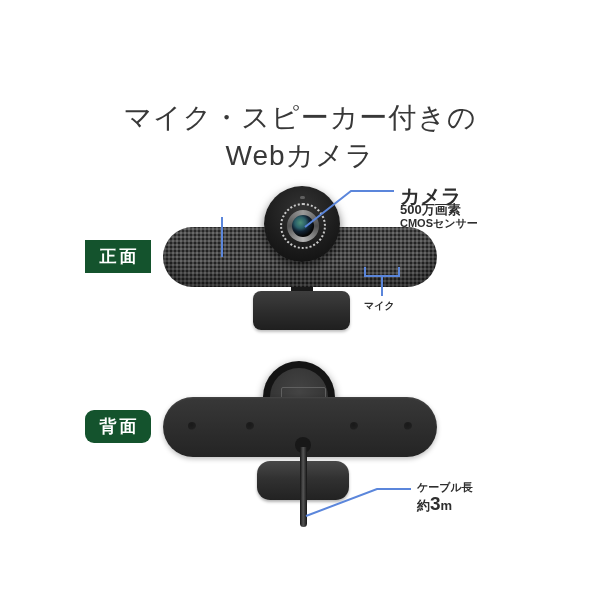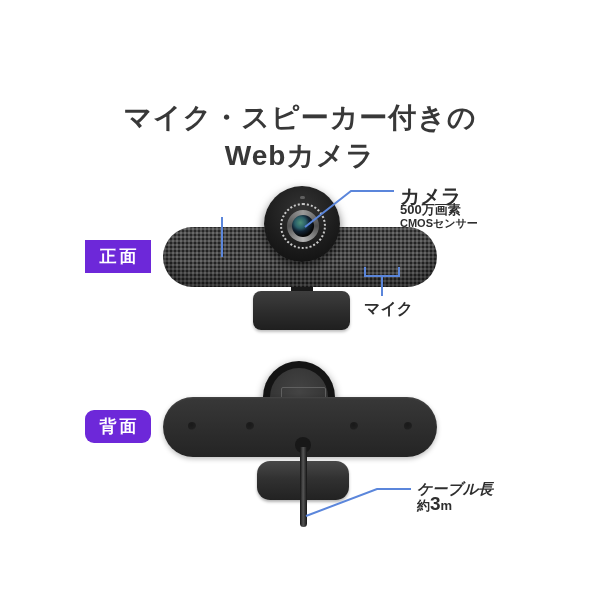--- a/index.html
+++ b/index.html
@@ -3,39 +3,39 @@
 <meta charset="utf-8">
 <style>
   html,body{margin:0;padding:0;background:#fff;}
   #stage{
     position:relative;width:600px;height:600px;background:#fff;overflow:hidden;
     font-family:"Liberation Sans","DejaVu Sans",sans-serif;
   }
   
   .title{
     position:absolute;left:0;top:99px;width:600px;text-align:center;
-    color:#383838;font-weight:bold;font-size:28px;line-height:38px;letter-spacing:1px;
+    color:#383838;font-weight:normal;font-size:28px;line-height:38px;letter-spacing:1px;
   }
   
   .badge{
-    position:absolute;left:85px;width:66px;height:33px;background:#6d28d9;
+    position:absolute;left:85px;width:66px;height:33px;background:#14532d;
     color:#fff;font-size:17px;font-weight:bold;letter-spacing:3px;
     display:flex;align-items:center;justify-content:center;text-indent:3px;
   }
   .badge.front{top:240px;}
   .badge.back{top:410px;border-radius:9px;}
   
   .ann{position:absolute;color:#2e2e2e;white-space:nowrap;}
   .ann.b{font-weight:bold;}
   .lbl-speaker{left:188px;top:196px;font-size:15px;}
   .lbl-camera{left:400px;top:183px;font-size:20px;}
   .lbl-spec1{left:400px;top:201px;font-size:13px;font-weight:bold;}
   .lbl-spec2{left:400px;top:216px;font-size:11px;font-weight:bold;}
-  .lbl-mic{left:364px;top:299px;font-size:16px;}
-  .lbl-cable{left:417px;top:480px;font-size:15px;font-style:italic;}
+  .lbl-mic{left:364px;top:299px;font-size:10px;}
+  .lbl-cable{left:417px;top:480px;font-size:11px;}
   .lbl-cablespec{left:417px;top:497px;font-size:13px;}
   .lbl-cablespec .big{font-size:19px;line-height:13px;}
   
   #lines{position:absolute;left:0;top:0;pointer-events:none;}
   
   .fr-neck{position:absolute;left:291px;top:283px;width:22px;height:14px;background:#191919;}
   .fr-clip{
     position:absolute;left:253px;top:291px;width:97px;height:39px;border-radius:8px;
     background:linear-gradient(180deg,#3e3e3e,#2c2c2c 55%,#1f1f1f);
     box-shadow:0 2px 3px rgba(0,0,0,.25);

